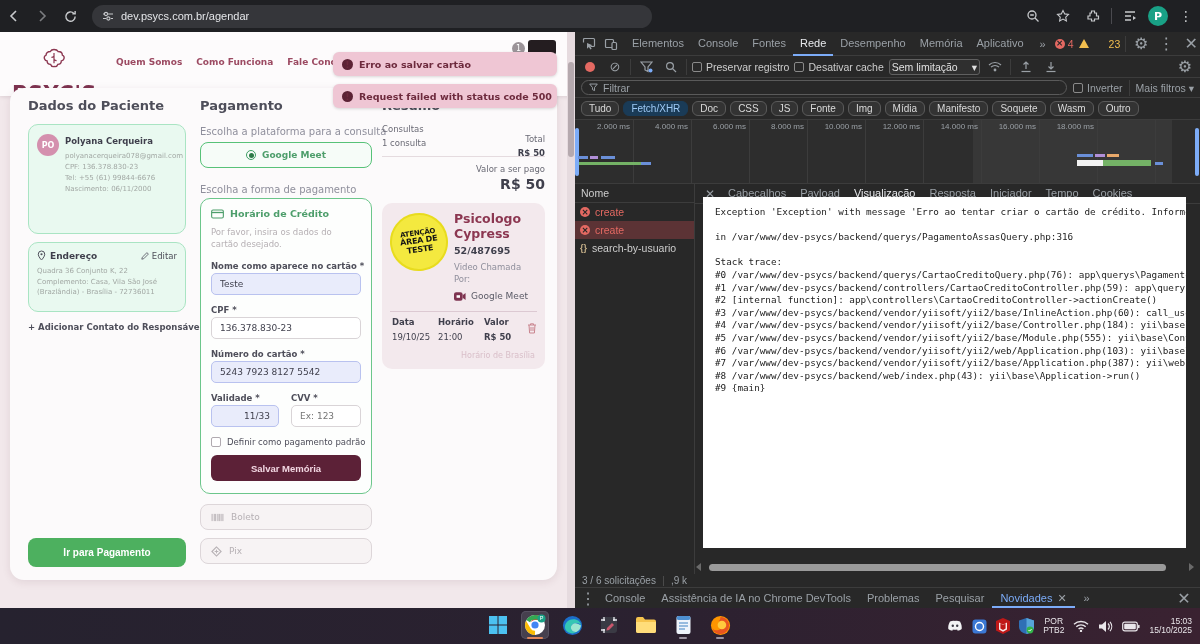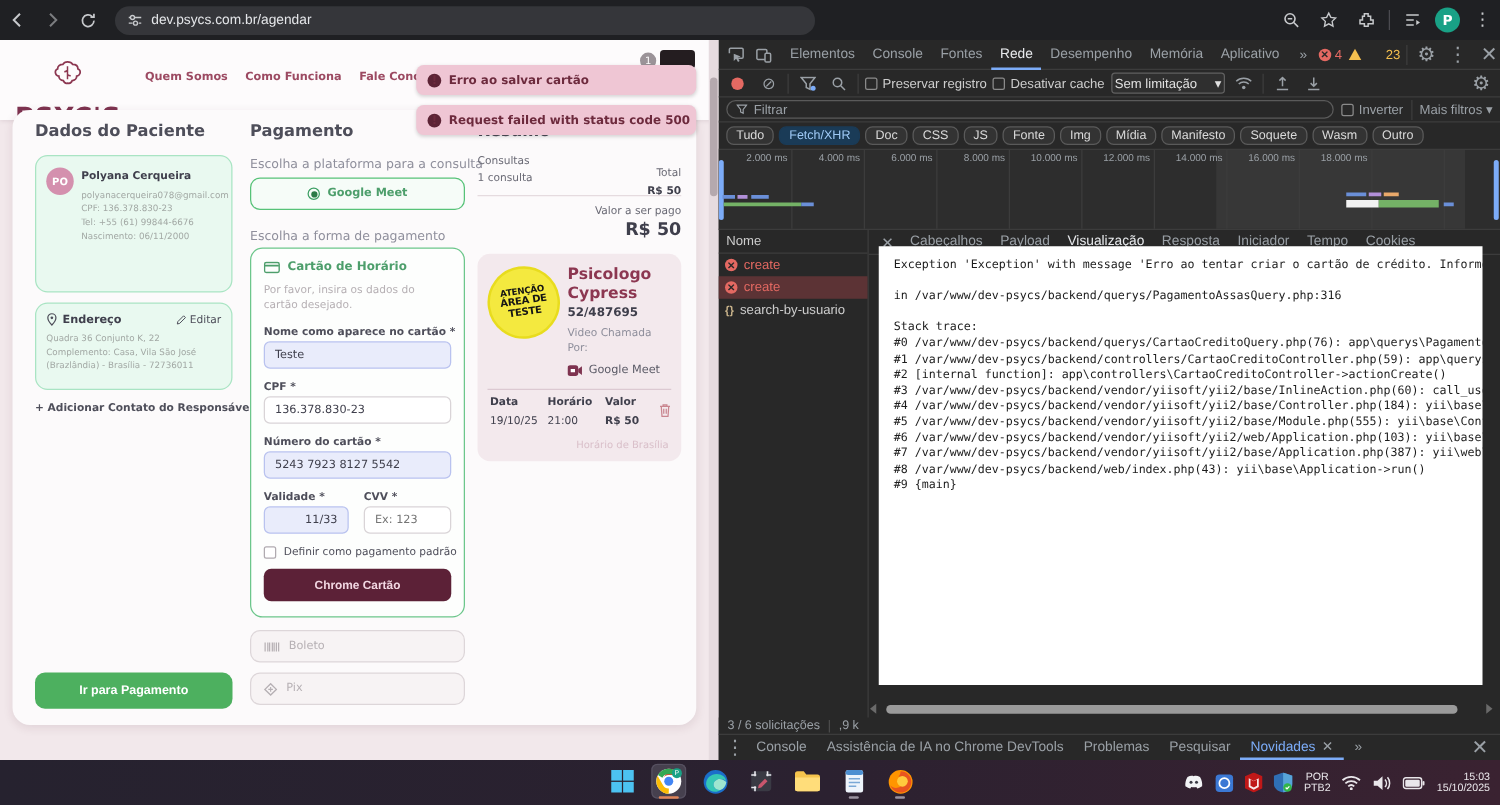--- a/index.html
+++ b/index.html
@@ -291,38 +291,38 @@
           <span>Google Meet</span>
         </div>
         <div class="hint" style="top:96px">Escolha a forma de pagamento</div>
 
         <div class="cc-panel">
           <div class="cc-head">
             <svg width="13" height="10" viewBox="0 0 14 10">
                 <rect x=".7" y=".7" width="12.6" height="8.6" rx="1.5" fill="none" stroke="#4d9e6b" stroke-width="1.2"></rect>
                 <path d="M1 3.4h12" stroke="#4d9e6b" stroke-width="1.4"></path>
               </svg>
-            <span>Cartão de Horário</span>
+            <span>Horário de Crédito</span>
           </div>
           <div class="cc-hint">Por favor, insira os dados do cartão desejado.</div>
           <div class="flabel" style="top:62px;left:10px">Nome como aparece no cartão *</div>
           <input class="finput lav" style="top: 74px; left: 10px; width: 150px;" value="Teste">
           <div class="flabel" style="top:106px;left:10px">CPF *</div>
           <input class="finput wht" style="top: 118px; left: 10px; width: 150px;" value="136.378.830-23">
           <div class="flabel" style="top:150px;left:10px">Número do cartão *</div>
           <input class="finput lav" style="top: 162px; left: 10px; width: 150px;" value="5243 7923 8127 5542">
           <div class="flabel" style="top:194px;left:10px">Validade *</div>
           <div class="flabel" style="top:194px;left:90px">CVV *</div>
           <input class="finput lav" style="top: 206px; left: 10px; width: 68px; text-align: right;" value="11/33">
           <input class="finput wht" style="top: 206px; left: 90px; width: 70px;" placeholder="Ex: 123">
           <div class="cc-check">
             <span class="chk"></span>
             <span>Definir como pagamento padrão</span>
           </div>
-          <button class="cc-save">Chrome Cartão</button>
+          <button class="cc-save">Salvar Memória</button>
         </div>
 
         <div class="pay-opt" style="top:450px">
           <svg width="11" height="11" viewBox="0 0 12 12">
               <path d="M6 1 1 6l5 5 5-5z" fill="none" stroke="#b6b0b4" stroke-width="1.2"></path>
               <path d="M4 6h4M6 4v4" stroke="#b6b0b4" stroke-width="1"></path>
             </svg>
           <span>Pix</span>
         </div>
         <div class="pay-opt" style="top:416px">

